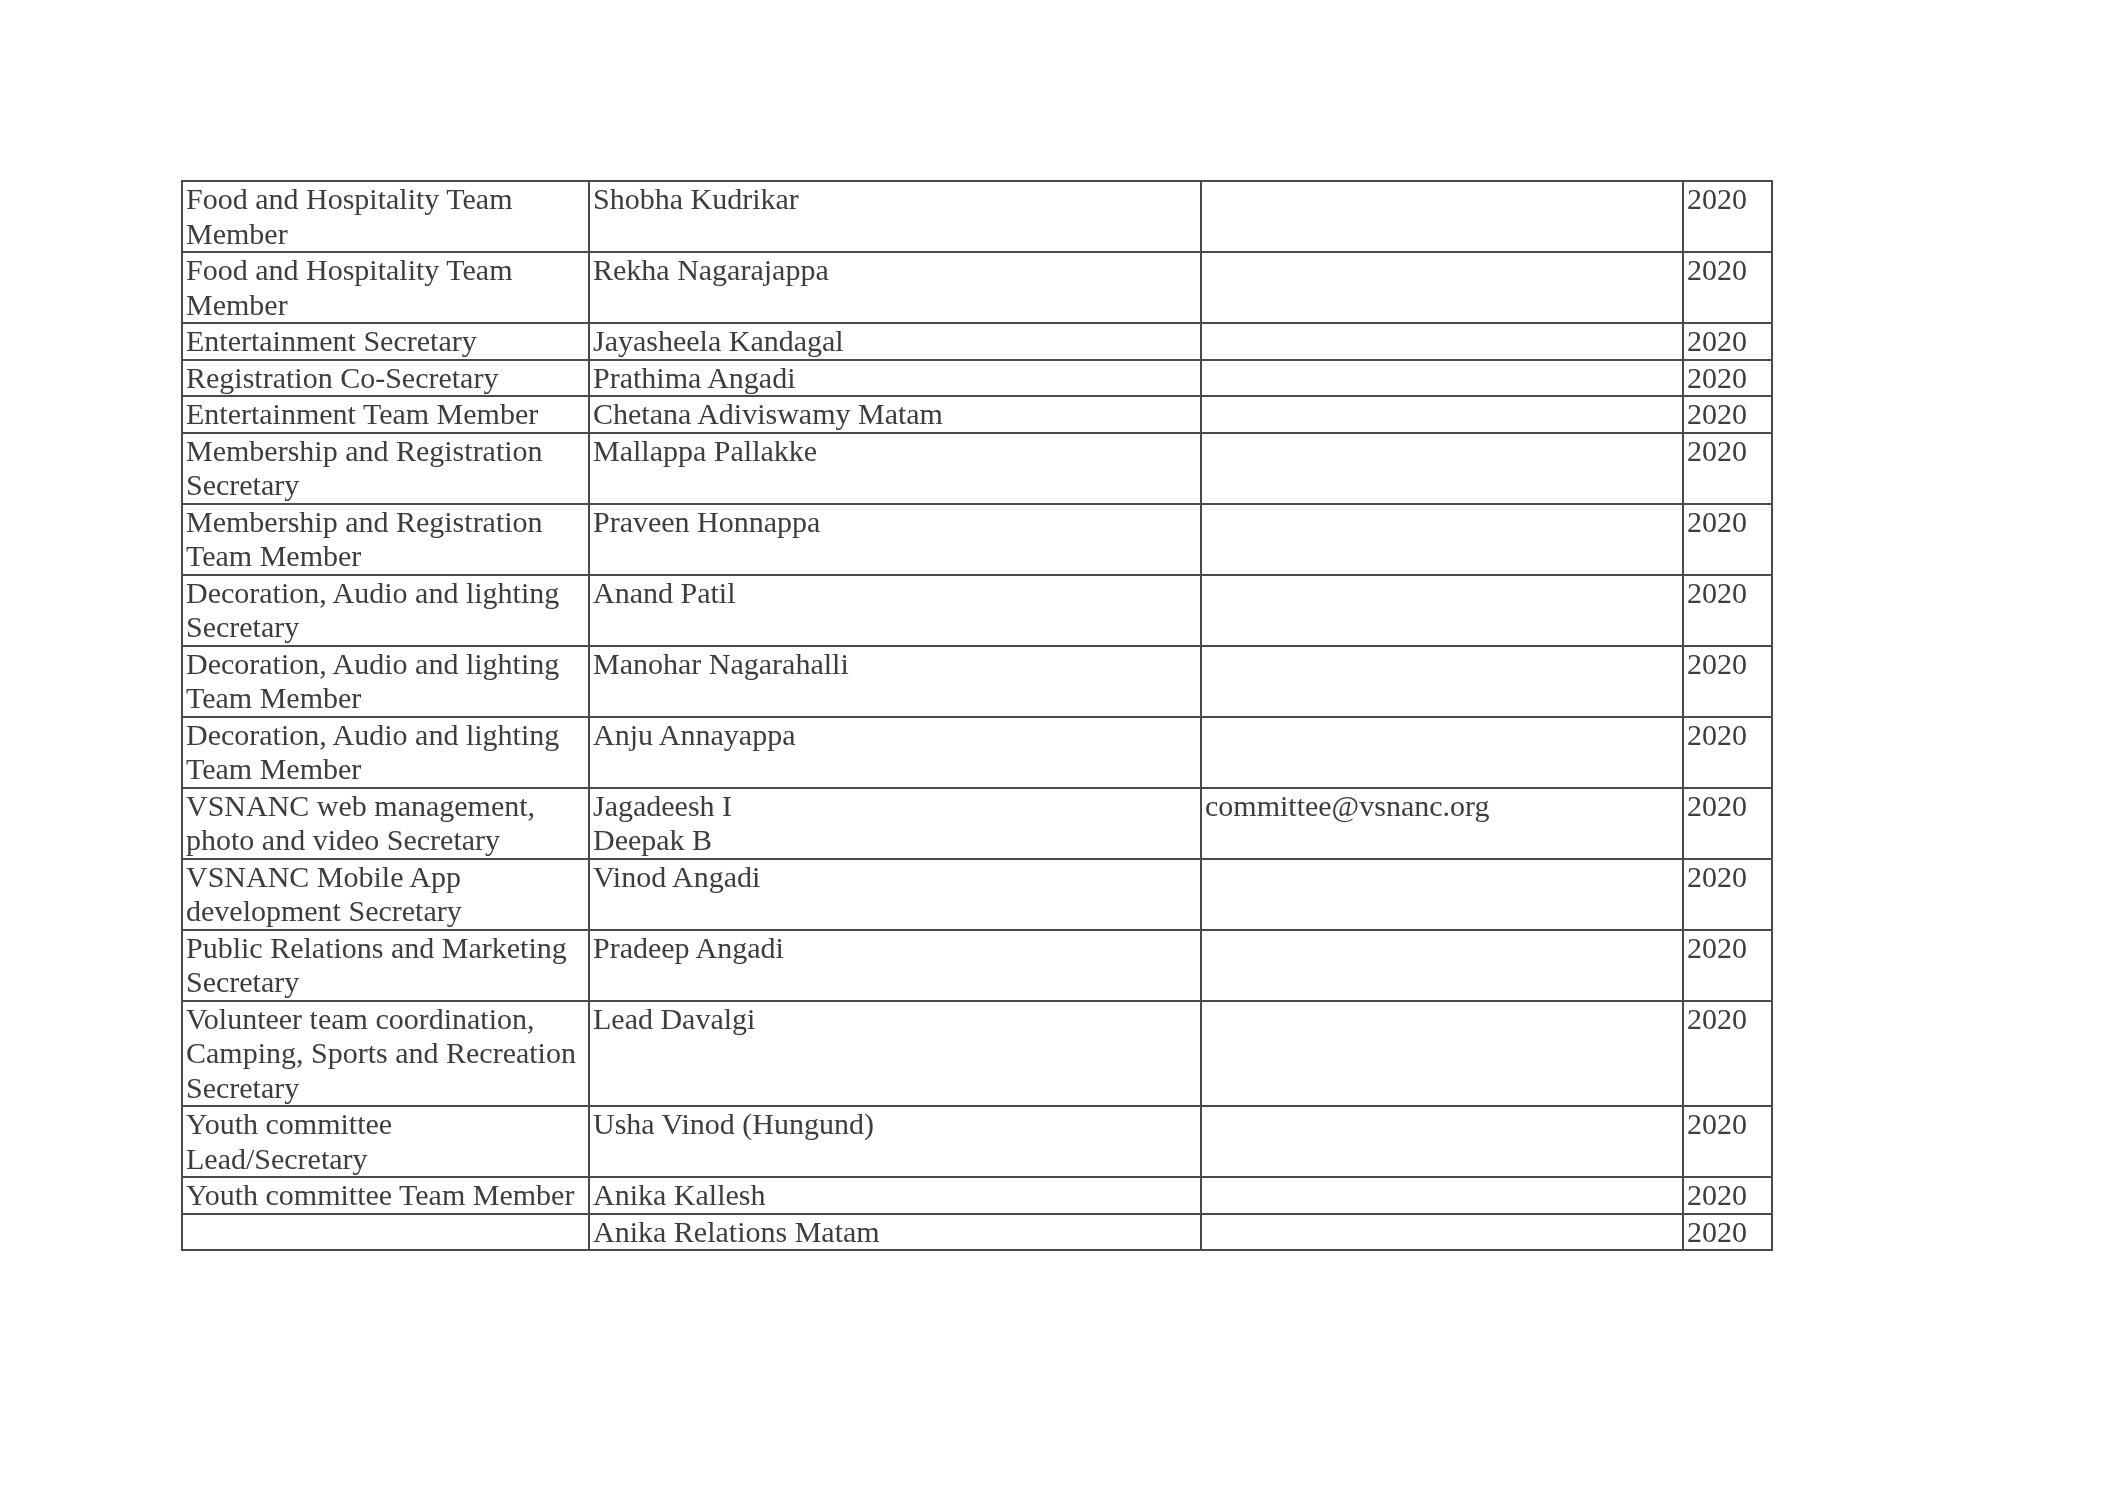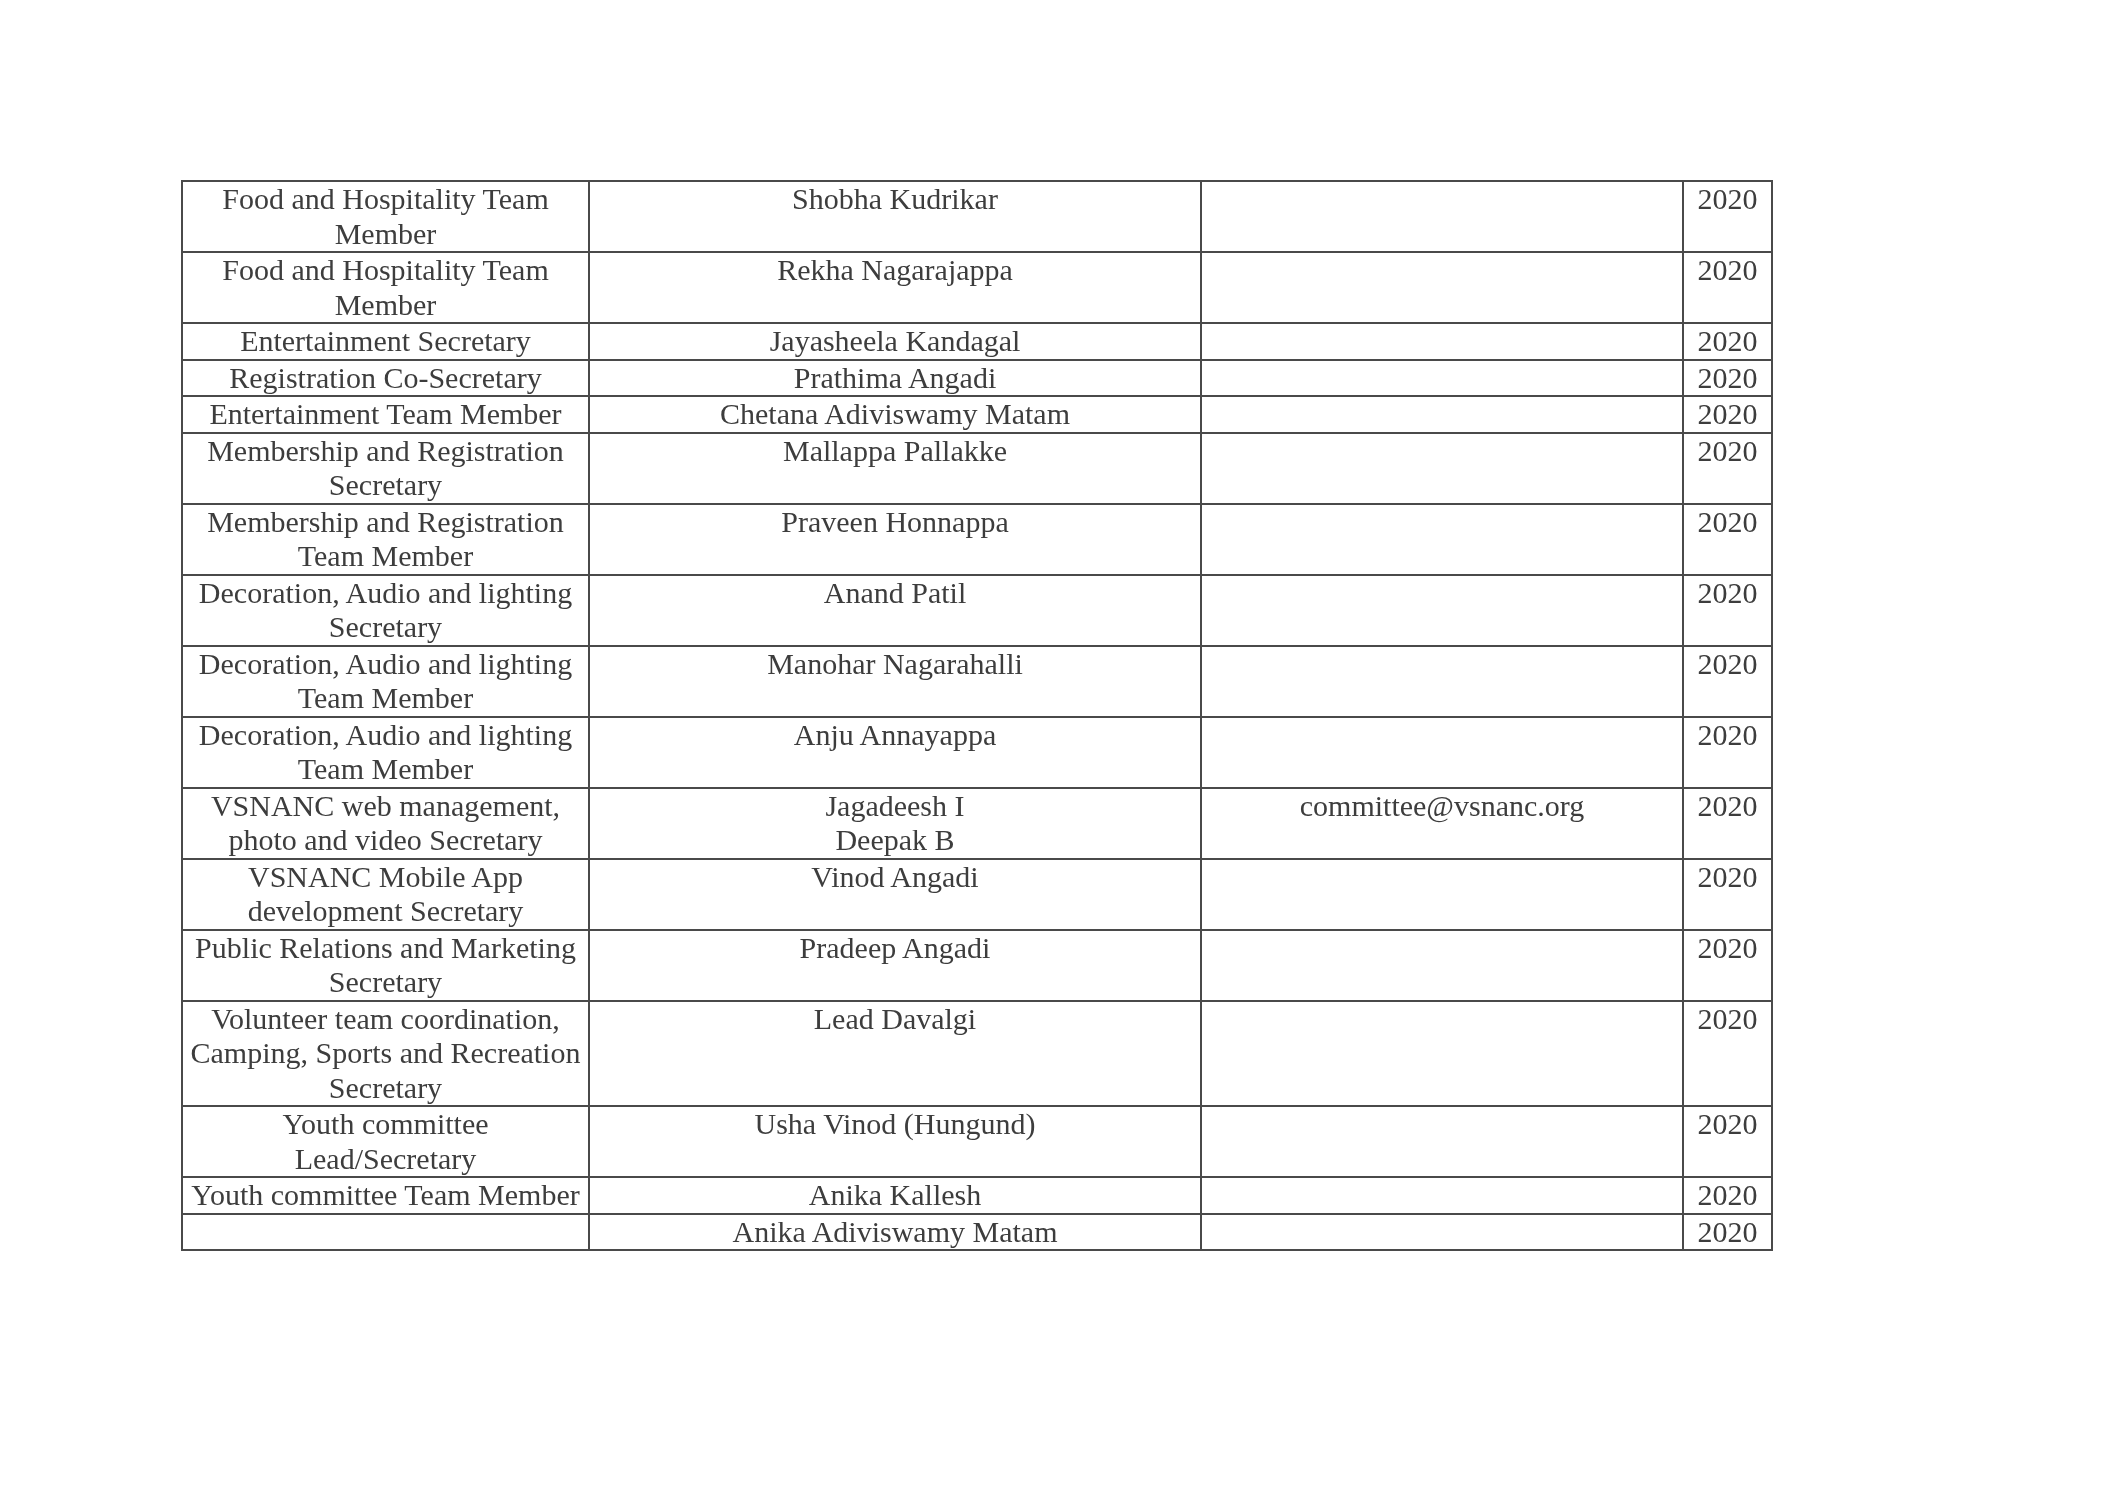--- a/index.html
+++ b/index.html
@@ -13,21 +13,20 @@
     padding: 0;
     background: var(--page-bg);
   }
   .page {
     position: relative;
     width: 2104px;
     height: 1488px;
     background: var(--page-bg);
     font-family: "Liberation Serif", serif;
     overflow: hidden;
-    text-align: center;
   }
   table.committee {
     position: absolute;
     left: 181px;
     top: 180px;
     width: 1590px;
     border-collapse: collapse;
     table-layout: fixed;
   }
   table.committee td {
@@ -162,19 +161,19 @@
         <td>2020</td>
       </tr>
       <tr>
         <td>Youth committee Team Member</td>
         <td>Anika Kallesh</td>
         <td></td>
         <td>2020</td>
       </tr>
       <tr>
         <td></td>
-        <td>Anika Adiviswamy Matam</td>
+        <td>Anika Relations Matam</td>
         <td></td>
         <td>2020</td>
       </tr>
     </tbody>
   </table>
 </div>
 
 </body></html>

